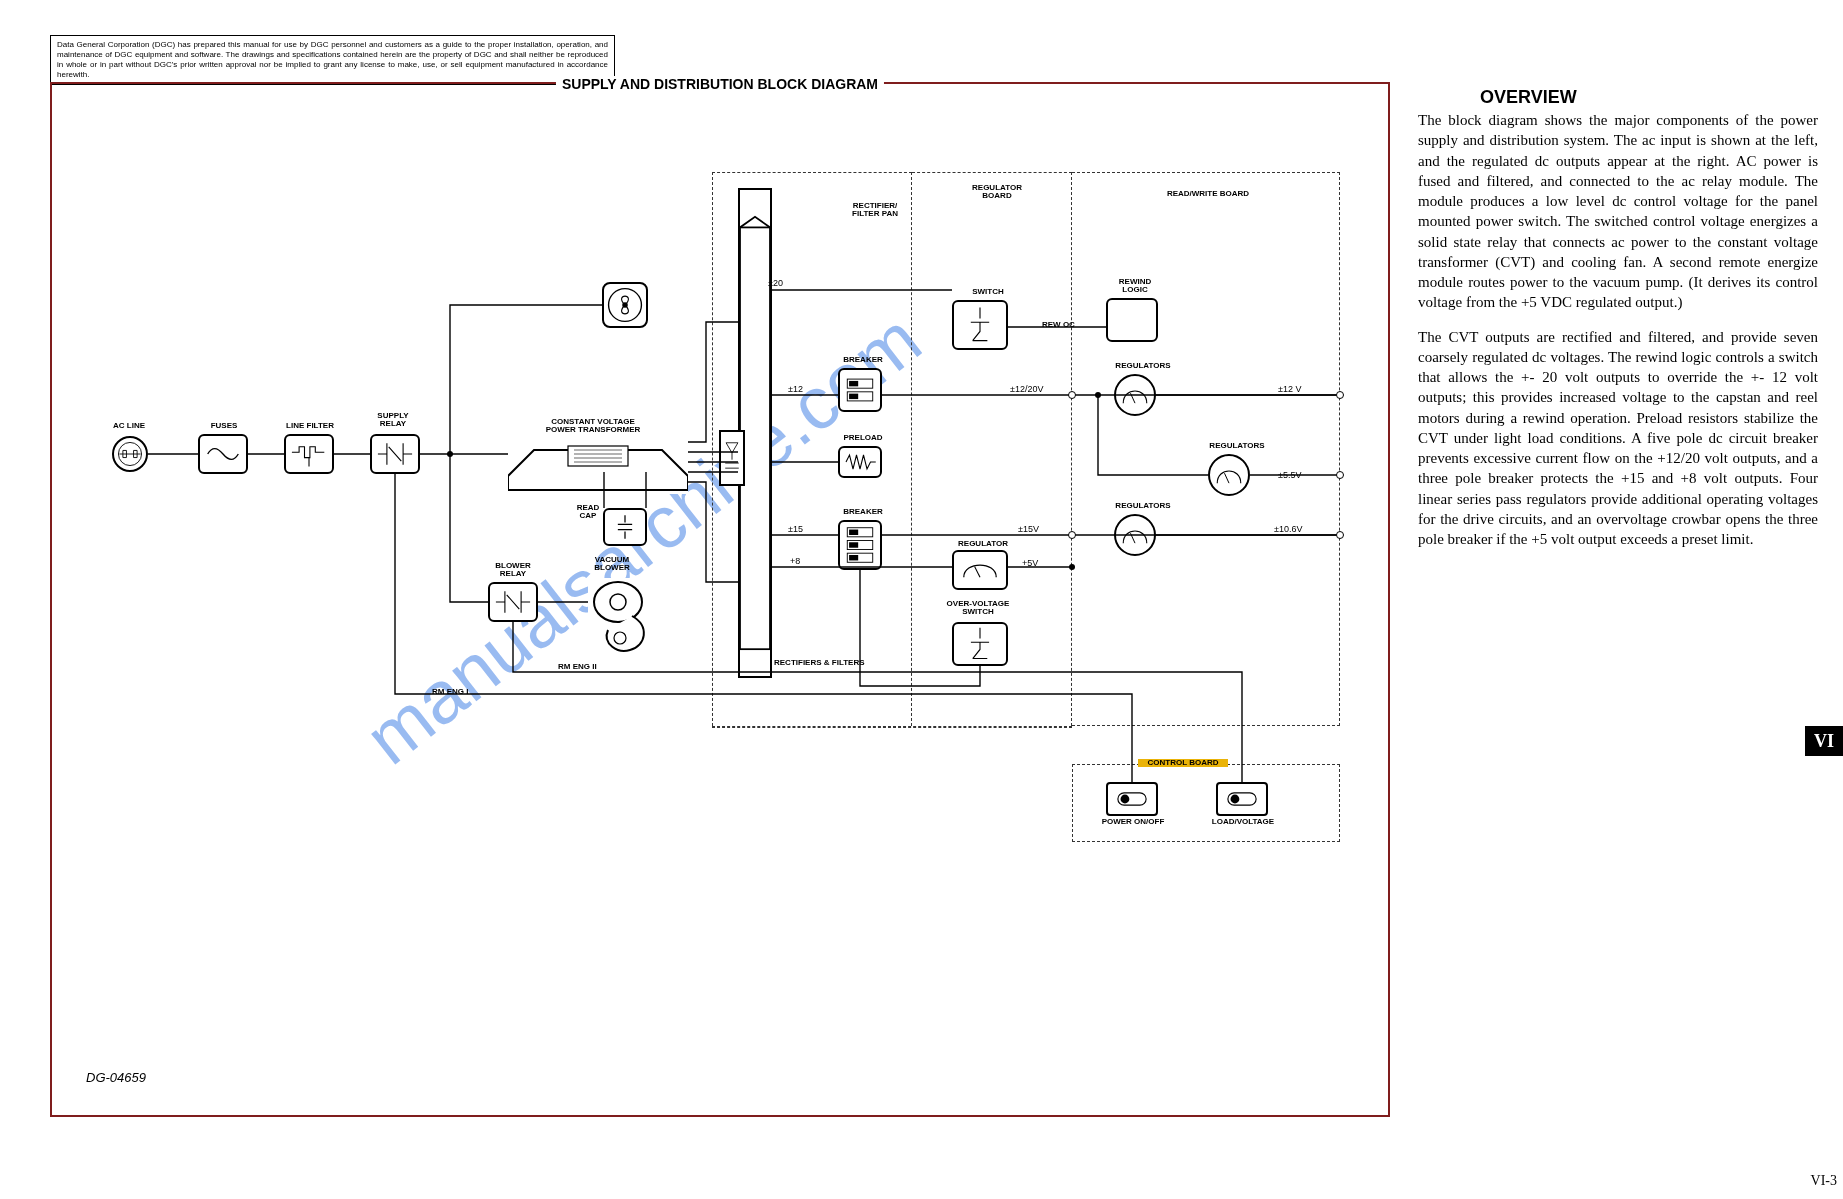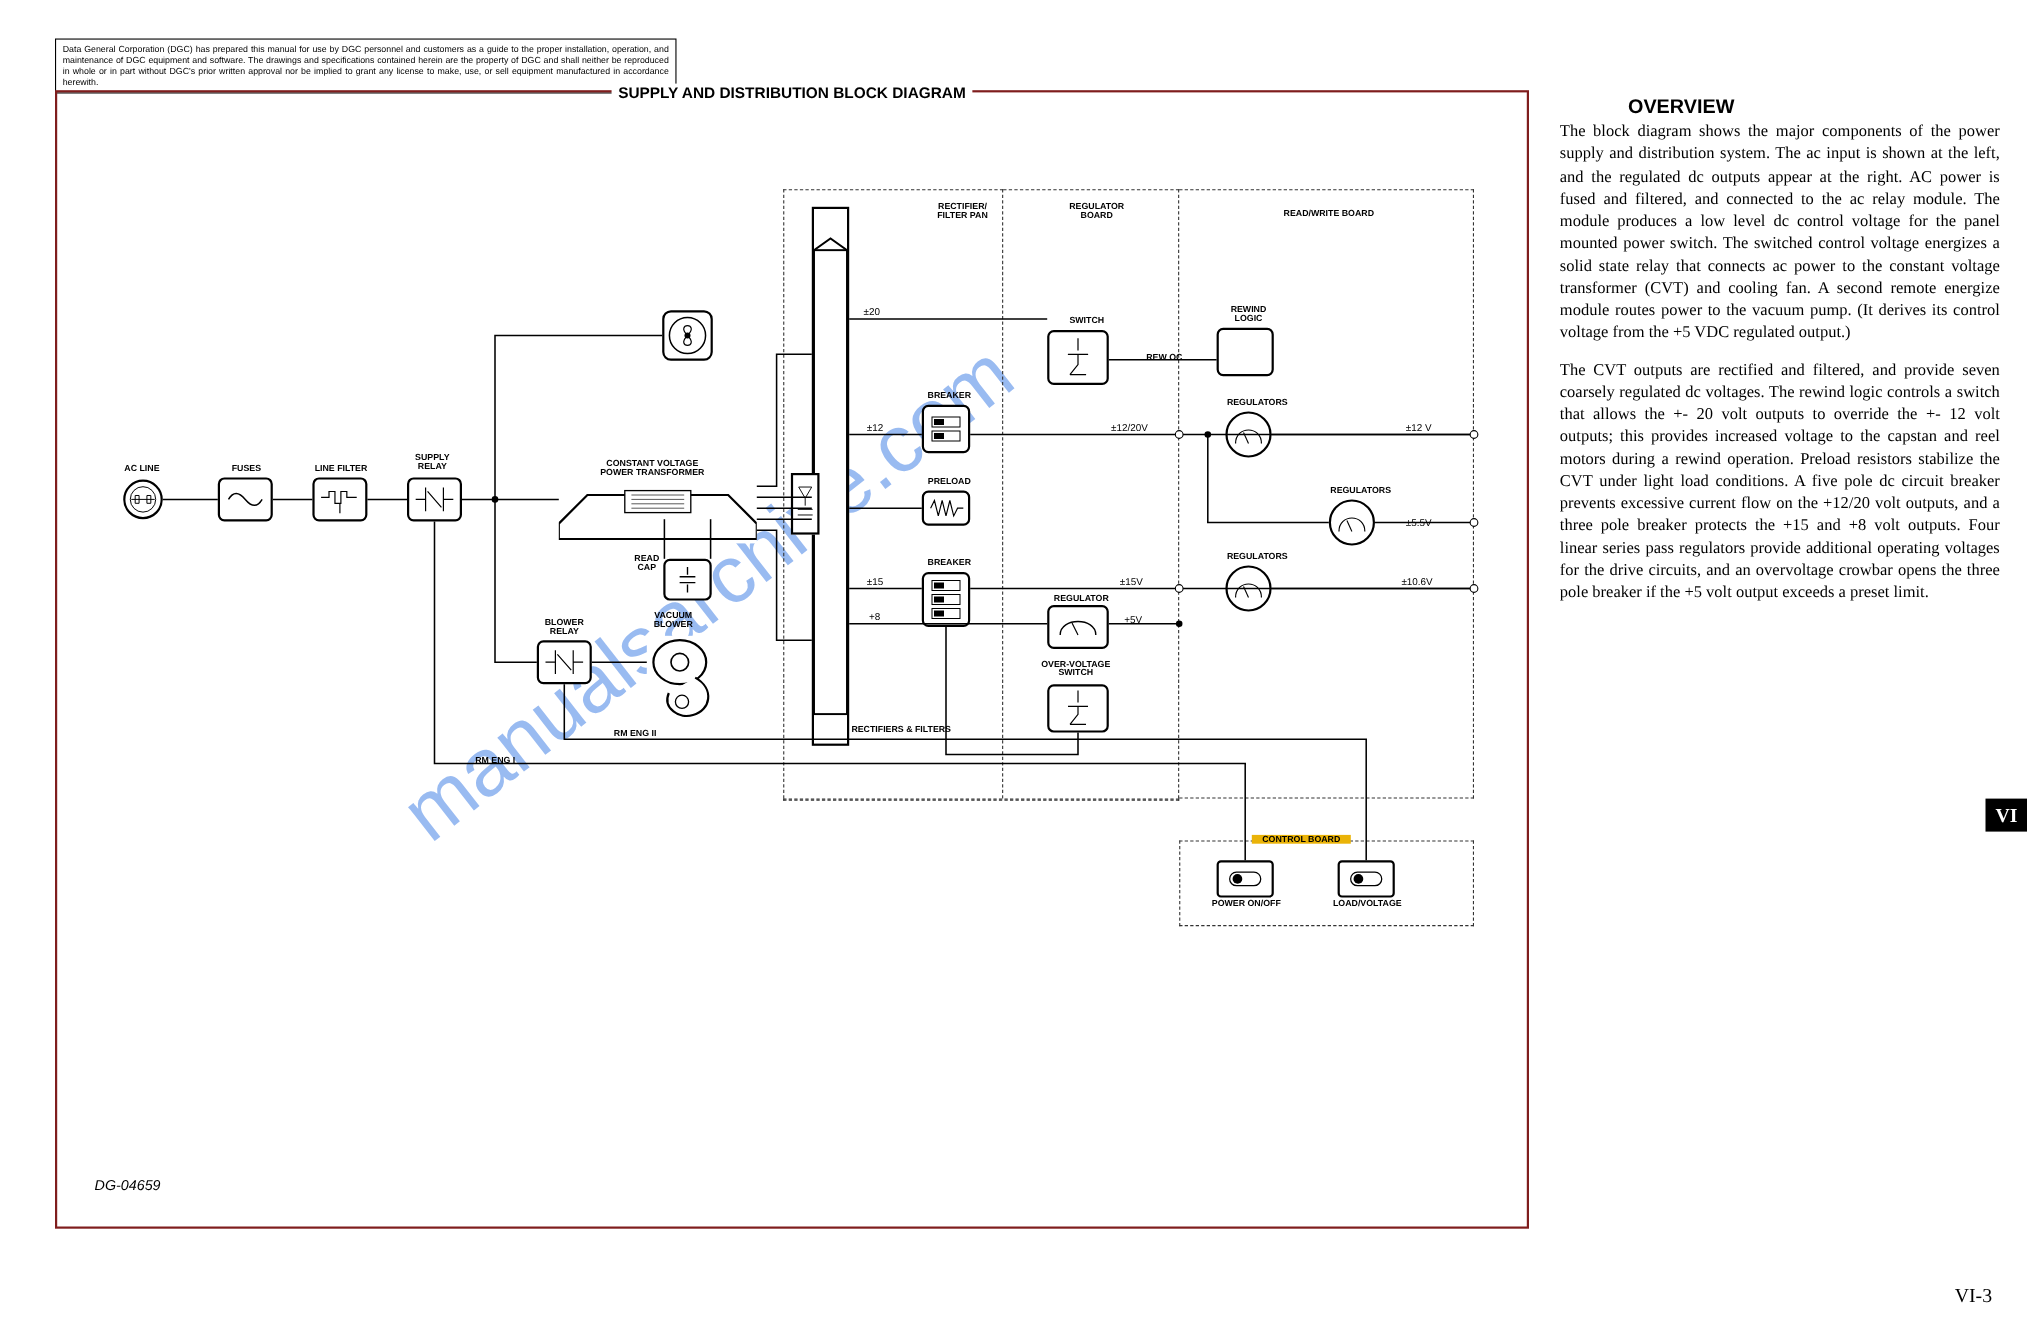--- a/index.html
+++ b/index.html
@@ -55,22 +55,22 @@
   }
   .overview p{margin-bottom:14px;}
 
   .vi-tab{
     position:absolute;right:0;top:726px;
     width:38px;height:30px;background:#000;color:#fff;
     font-family:"Times New Roman",Times,serif;
     font-weight:bold;font-size:18px;text-align:center;line-height:30px;
   }
   .page-num{
-    position:absolute;right:32px;bottom:10px;
-    font-family:"Times New Roman",Times,serif;font-size:18px;
+    position:absolute;right:6px;bottom:10px;
+    font-family:"Times New Roman",Times,serif;font-size:14px;
   }
 
   
   .wm{
     position:absolute;left:180px;top:260px;width:920px;
     transform:rotate(-38deg);
     font-size:74px;color:#8fb4f0;opacity:.9;pointer-events:none;
     font-family:Arial,sans-serif;
   }
 </style>
@@ -86,21 +86,21 @@
   <div class="diag">
 
     <div class="wm">manualsarchive.com</div>
 
     <div class="dash" style="left:614px;top:10px;width:200px;height:554px;border-bottom:none;"></div>
     <div class="dash" style="left:814px;top:10px;width:160px;height:554px;border-left:none;border-bottom:none;"></div>
     <div class="dash" style="left:974px;top:10px;width:268px;height:554px;border-left:none;"></div>
     <div class="dash" style="left:614px;top:564px;width:360px;height:0;border-top:1px dashed #333;"></div>
     <div class="dash" style="left:974px;top:602px;width:268px;height:78px;"></div>
 
-    <div class="lbl" style="left:732px;top:22px;width:90px;white-space:pre-line;">RECTIFIER/
+    <div class="lbl" style="left:732px;top:40px;width:90px;white-space:pre-line;">RECTIFIER/
 FILTER PAN</div>
     <div class="lbl" style="left:854px;top:22px;width:90px;white-space:pre-line;">REGULATOR
 BOARD</div>
     <div class="lbl" style="left:1050px;top:28px;width:120px;">READ/WRITE BOARD</div>
 
     <div class="lbl" style="left:6px;top:260px;width:50px;">AC LINE</div>
     <div class="blk" style="left:14px;top:274px;width:36px;height:36px;border-radius:50%;">
       <svg viewBox="0 0 36 36">
           <circle cx="18" cy="18" r="13" fill="none" stroke="#000" stroke-width="1"></circle>
           <path d="M10 14h4v8h-4z M22 14h4v8h-4z" fill="none" stroke="#000" stroke-width="1"></path>
@@ -276,21 +276,21 @@
     </div>
     <div class="lbl" style="left:998px;top:656px;width:74px;">POWER ON/OFF</div>
     <div class="blk" style="left:1118px;top:620px;width:52px;height:34px;border-radius:4px;">
       <svg viewBox="0 0 52 34">
           <rect x="10" y="10" width="32" height="14" rx="7" fill="none" stroke="#000" stroke-width="1.3"></rect>
           <circle cx="18" cy="17" r="5" fill="#000"></circle>
         </svg>
     </div>
     <div class="lbl" style="left:1108px;top:656px;width:74px;">LOAD/VOLTAGE</div>
 
-    <div class="slbl" style="left:687px;top:116px;">±20</div>
+    <div class="slbl" style="left:670px;top:116px;">±20</div>
     <div class="slbl" style="left:690px;top:222px;">±12</div>
     <div class="slbl" style="left:690px;top:362px;">±15</div>
     <div class="slbl" style="left:692px;top:394px;">+8</div>
     <div class="slbl" style="left:944px;top:158px;font-weight:bold;font-size:8px;">REW OC</div>
     <div class="slbl" style="left:912px;top:222px;">±12/20V</div>
     <div class="slbl" style="left:920px;top:362px;">±15V</div>
     <div class="slbl" style="left:924px;top:396px;">+5V</div>
     <div class="slbl" style="left:1180px;top:222px;">±12 V</div>
     <div class="slbl" style="left:1180px;top:308px;">±5.5V</div>
     <div class="slbl" style="left:1176px;top:362px;">±10.6V</div>

